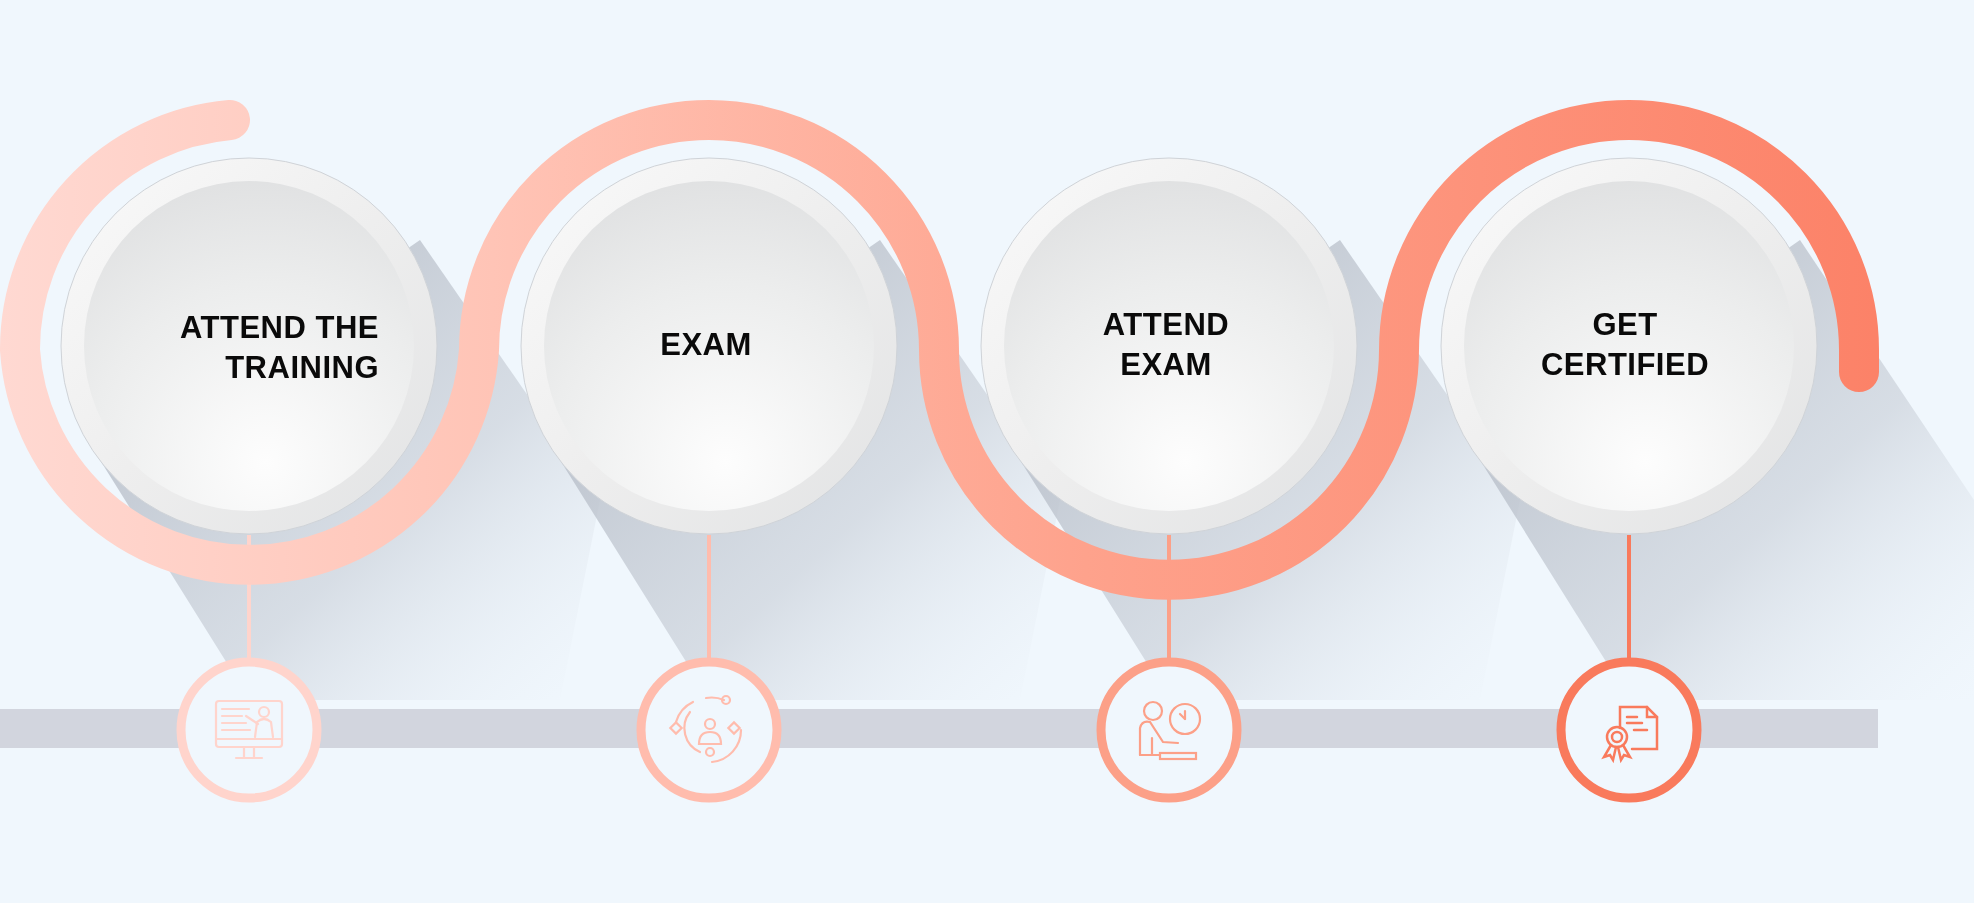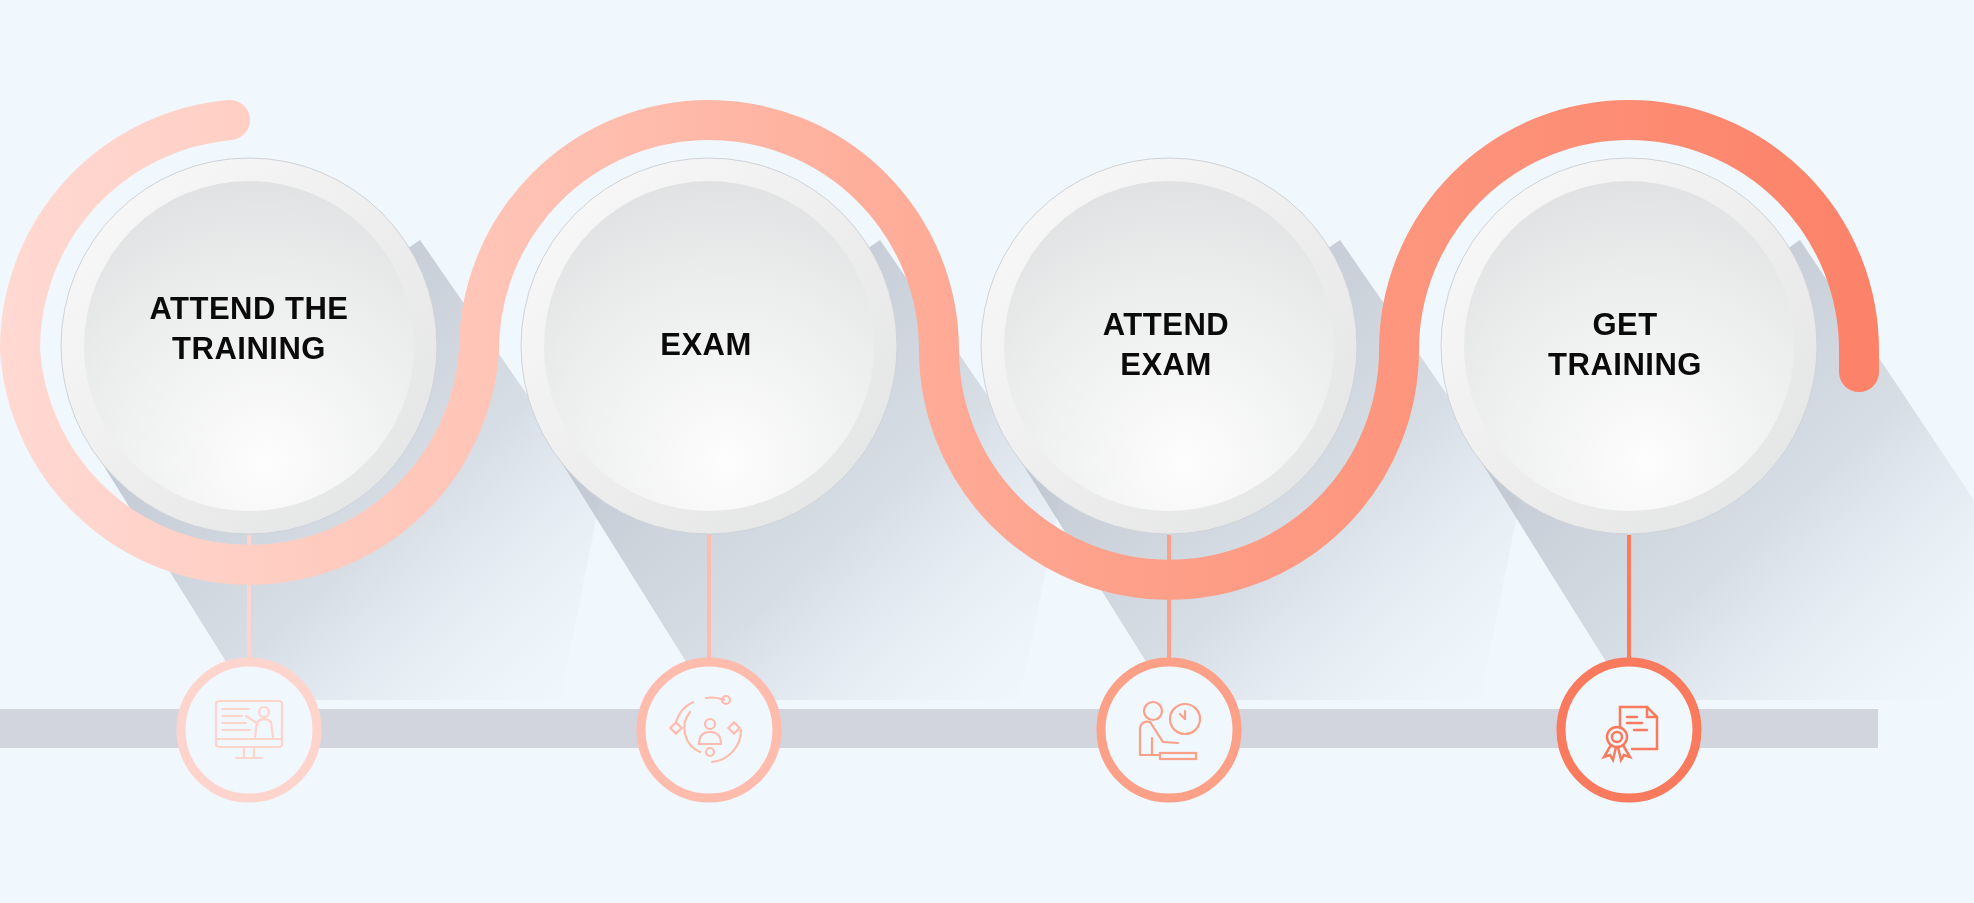--- a/index.html
+++ b/index.html
@@ -140,20 +140,20 @@
       <line x1="1627" y1="717" x2="1637" y2="717"></line>
       <line x1="1627" y1="723" x2="1642" y2="723"></line>
       <line x1="1634" y1="730" x2="1647" y2="730"></line>
       <circle cx="1617" cy="737" r="10"></circle>
       <circle cx="1617" cy="737" r="5"></circle>
       <path d="M 1611 745 L 1604 757 L 1610 755 L 1613 760 L 1616 747"></path>
       <path d="M 1623 745 L 1630 757 L 1624 755 L 1621 760 L 1618 747"></path>
     </g>
   </svg>
 
-  <div class="step-label" style="left:249px; top:329px;">ATTEND THE
+  <div class="step-label" style="left:249px; top:348px;text-align:right;">ATTEND THE
 TRAINING</div>
   <div class="step-label" style="left:706px; top:345px;">EXAM</div>
   <div class="step-label" style="left:1166px; top:345px;">ATTEND
 EXAM</div>
   <div class="step-label" style="left:1625px; top:345px;">GET
-TRAINING</div>
+CERTIFIED</div>
 </div>
 
 </body></html>

